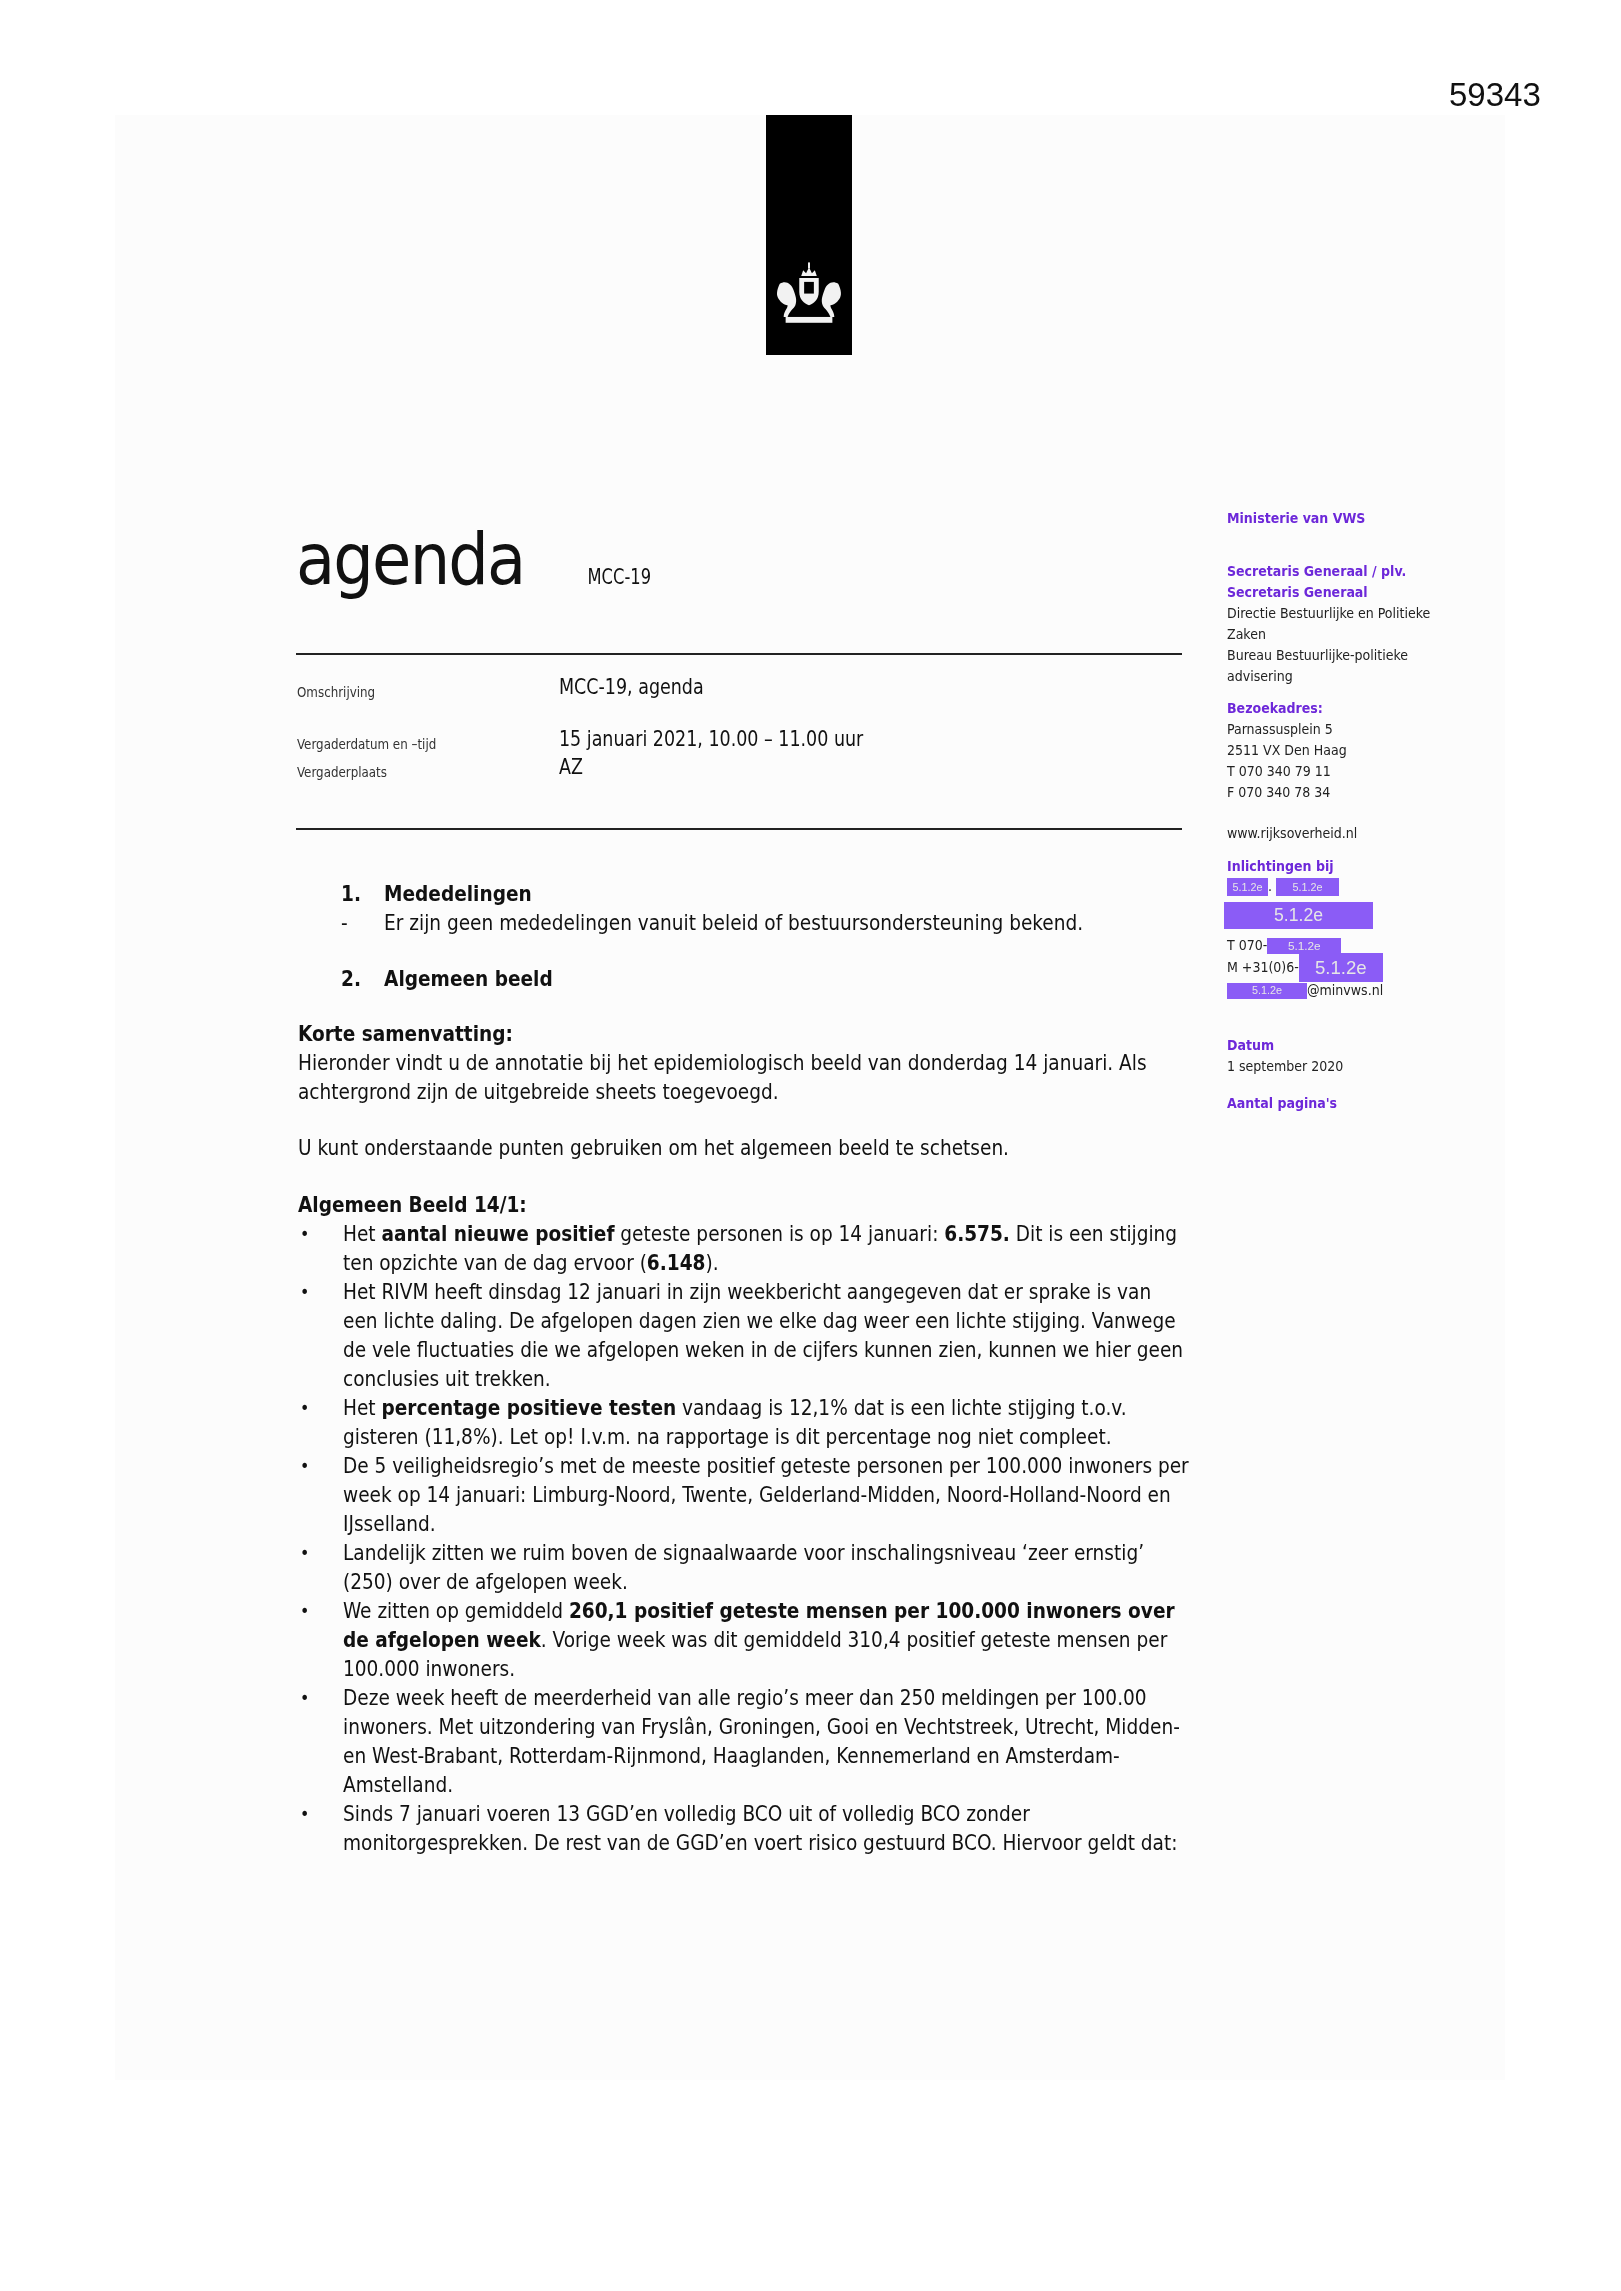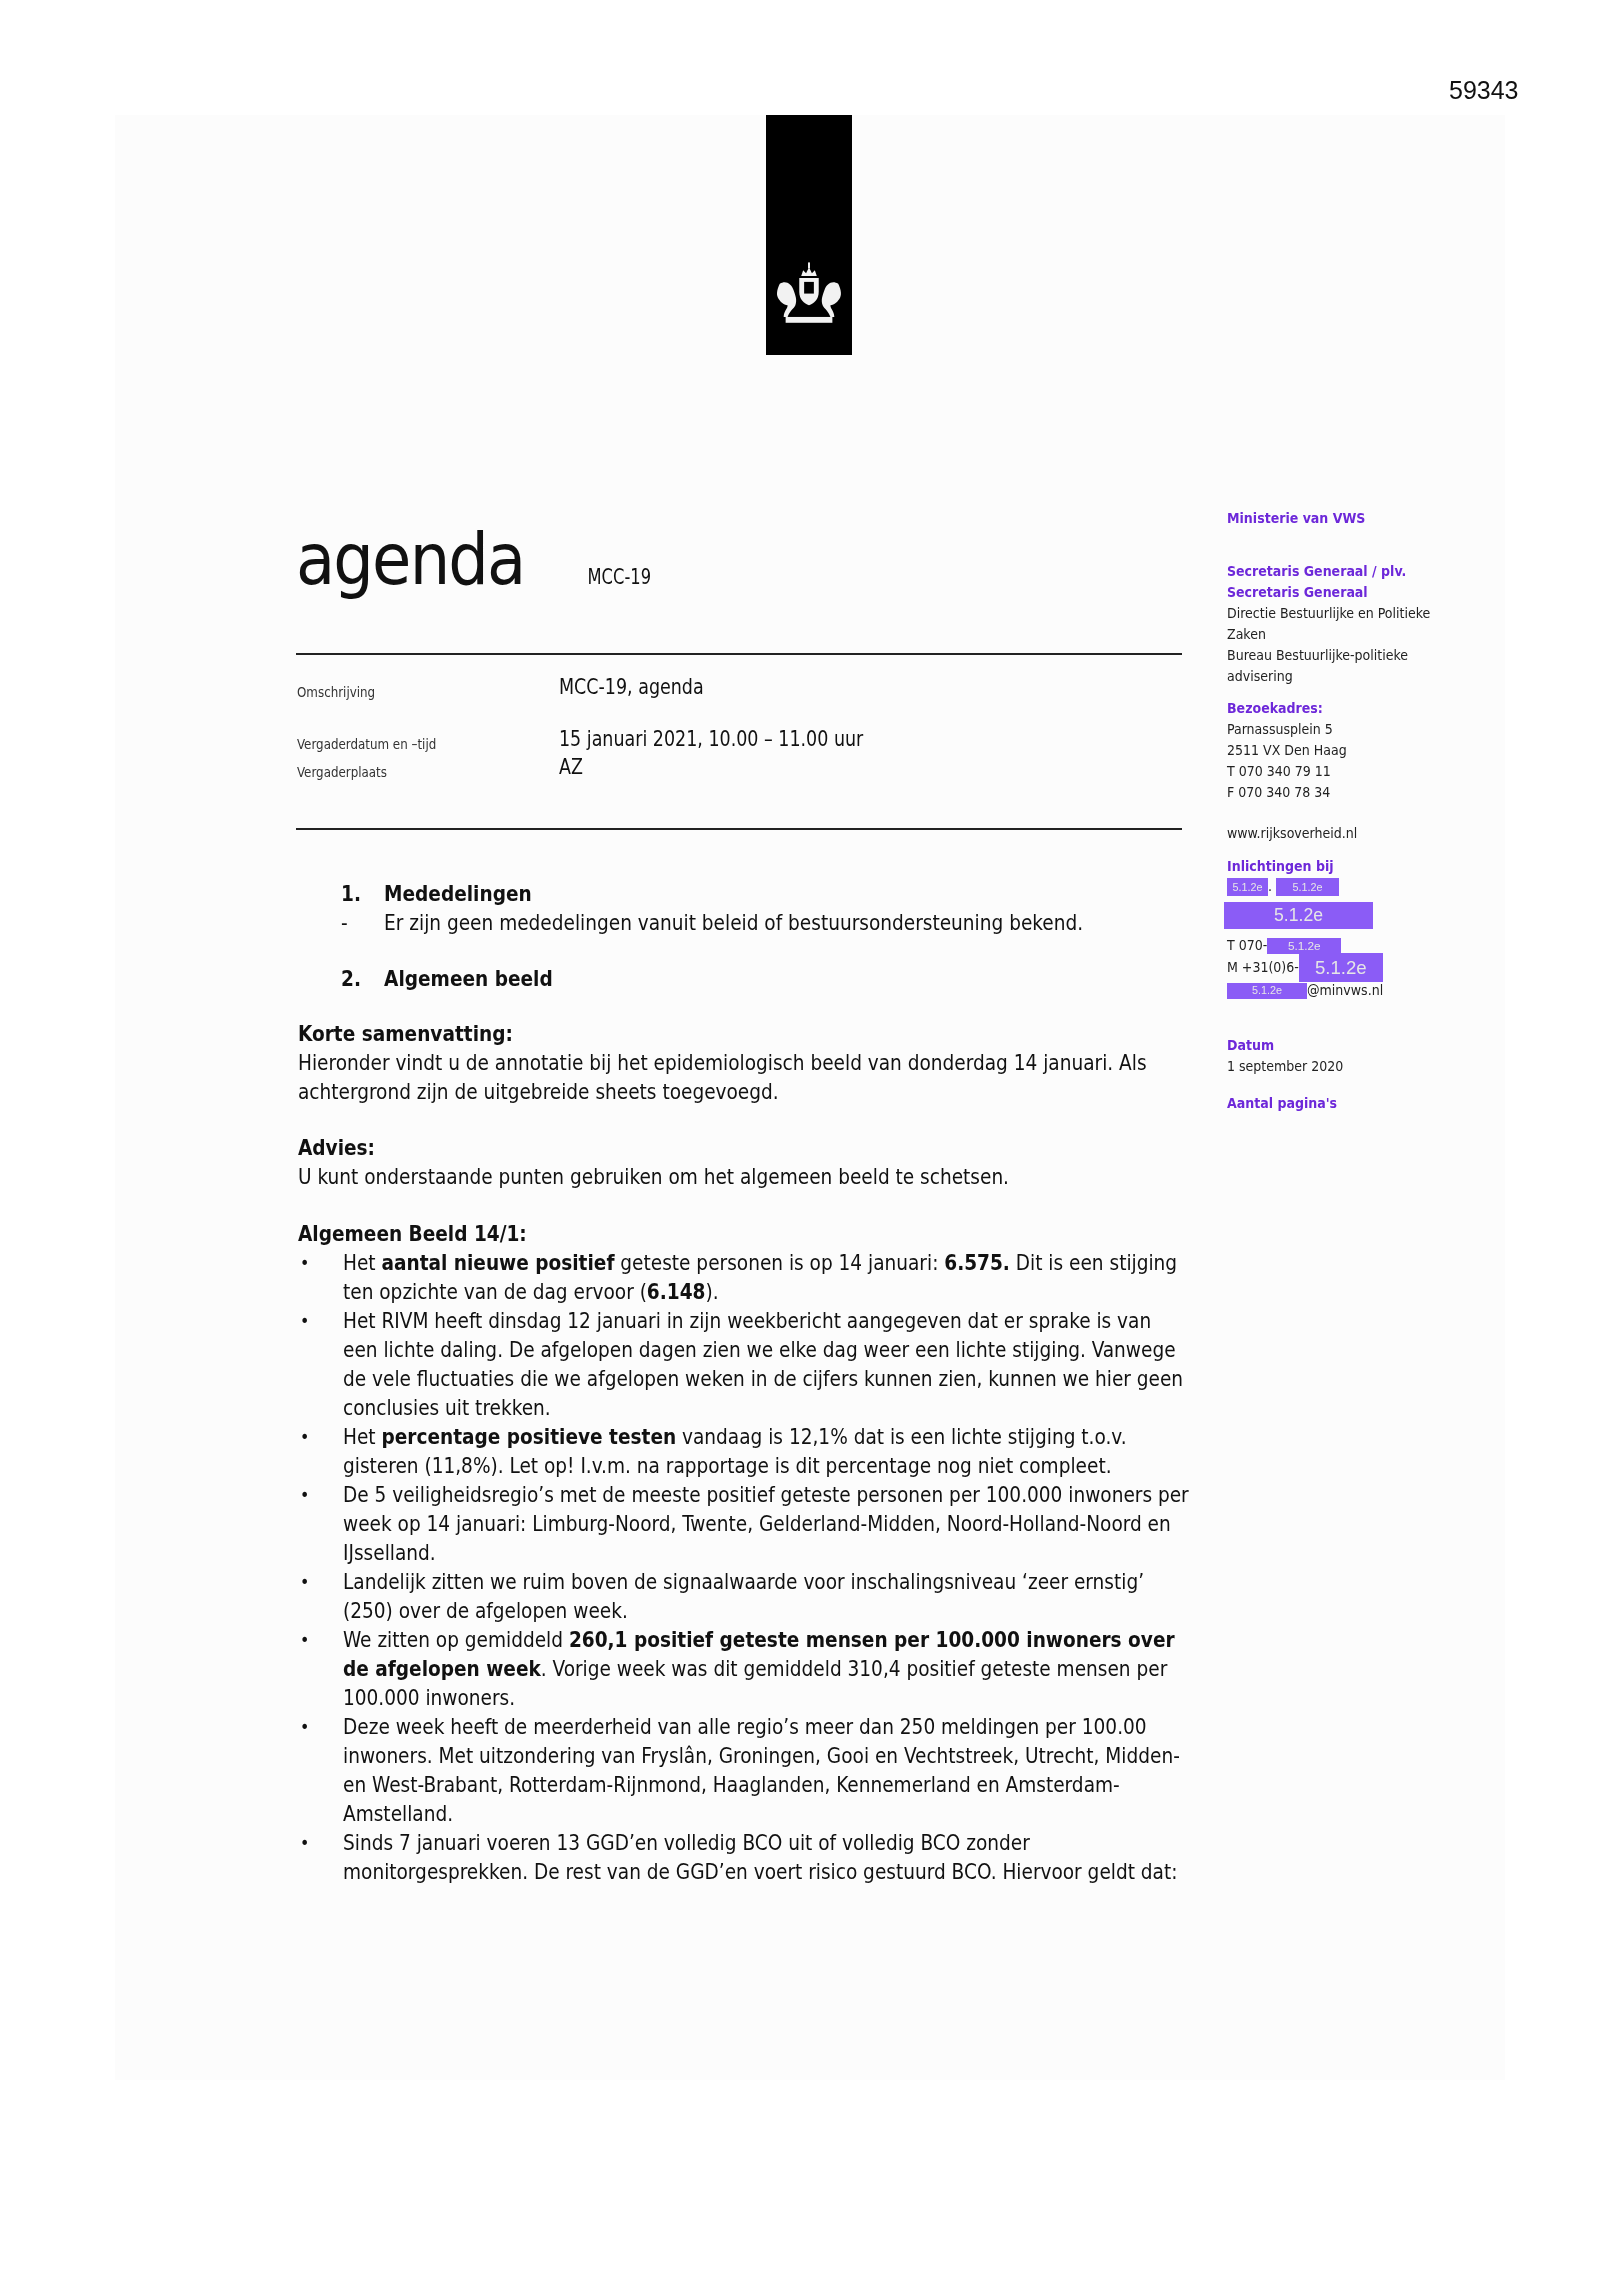--- a/index.html
+++ b/index.html
@@ -7,21 +7,21 @@
       width: 1621px; height: 2292px; position: relative; overflow: hidden;
       background: #ffffff; color: #111;
       font-family: "DejaVu Sans Condensed", "DejaVu Sans", sans-serif;
     }
     .scan {
       position: absolute; left: 115px; top: 115px; width: 1390px; height: 1965px;
       background: #fcfcfc;
     }
     .docnum {
       position: absolute; left: 1449px; top: 76px;
-      font-family: "Liberation Sans", sans-serif; font-size: 25px; color: #111;
+      font-family: "Liberation Sans", sans-serif; font-size: 33px; color: #111;
     }
     .logo {
       position: absolute; left: 766px; top: 115px; width: 86px; height: 240px;
       background: #000;
     }
     .logo svg { position: absolute; left: 5.9px; top: 147px; }
 
     .title-row { position: absolute; left: 296px; top: 524px; text-align: center; }
     .title {
       font-family: "DejaVu Sans", sans-serif; font-size: 71px; letter-spacing: -2px;
@@ -107,21 +107,20 @@
   <div class="sec-head">
     <span class="num">2.</span>
     <span>Algemeen beeld</span>
   </div>
   <div style="height:25.5px"></div>
 
   <div class="para-head">Korte samenvatting:</div>
   <div>Hieronder vindt u de annotatie bij het epidemiologisch beeld van donderdag 14 januari. Als achtergrond zijn de uitgebreide sheets toegevoegd.</div>
   <div style="height:27.4px"></div>
 
-  <div class="para-head">Advies:</div>
   <div>U kunt onderstaande punten gebruiken om het algemeen beeld te schetsen.</div>
   <div style="height:27.4px"></div>
 
   <div class="para-head">Algemeen Beeld 14/1:</div>
   <ul class="bullets">
     <li>
       <span class="dot">•</span>
       <span class="txt"><span>Het </span><b>aantal nieuwe positief</b><span> geteste personen is op 14 januari: </span><b>6.575.</b><span> Dit is een stijging ten opzichte van de dag ervoor (</span><b>6.148</b><span>).</span></span>
     </li>
     <li>

